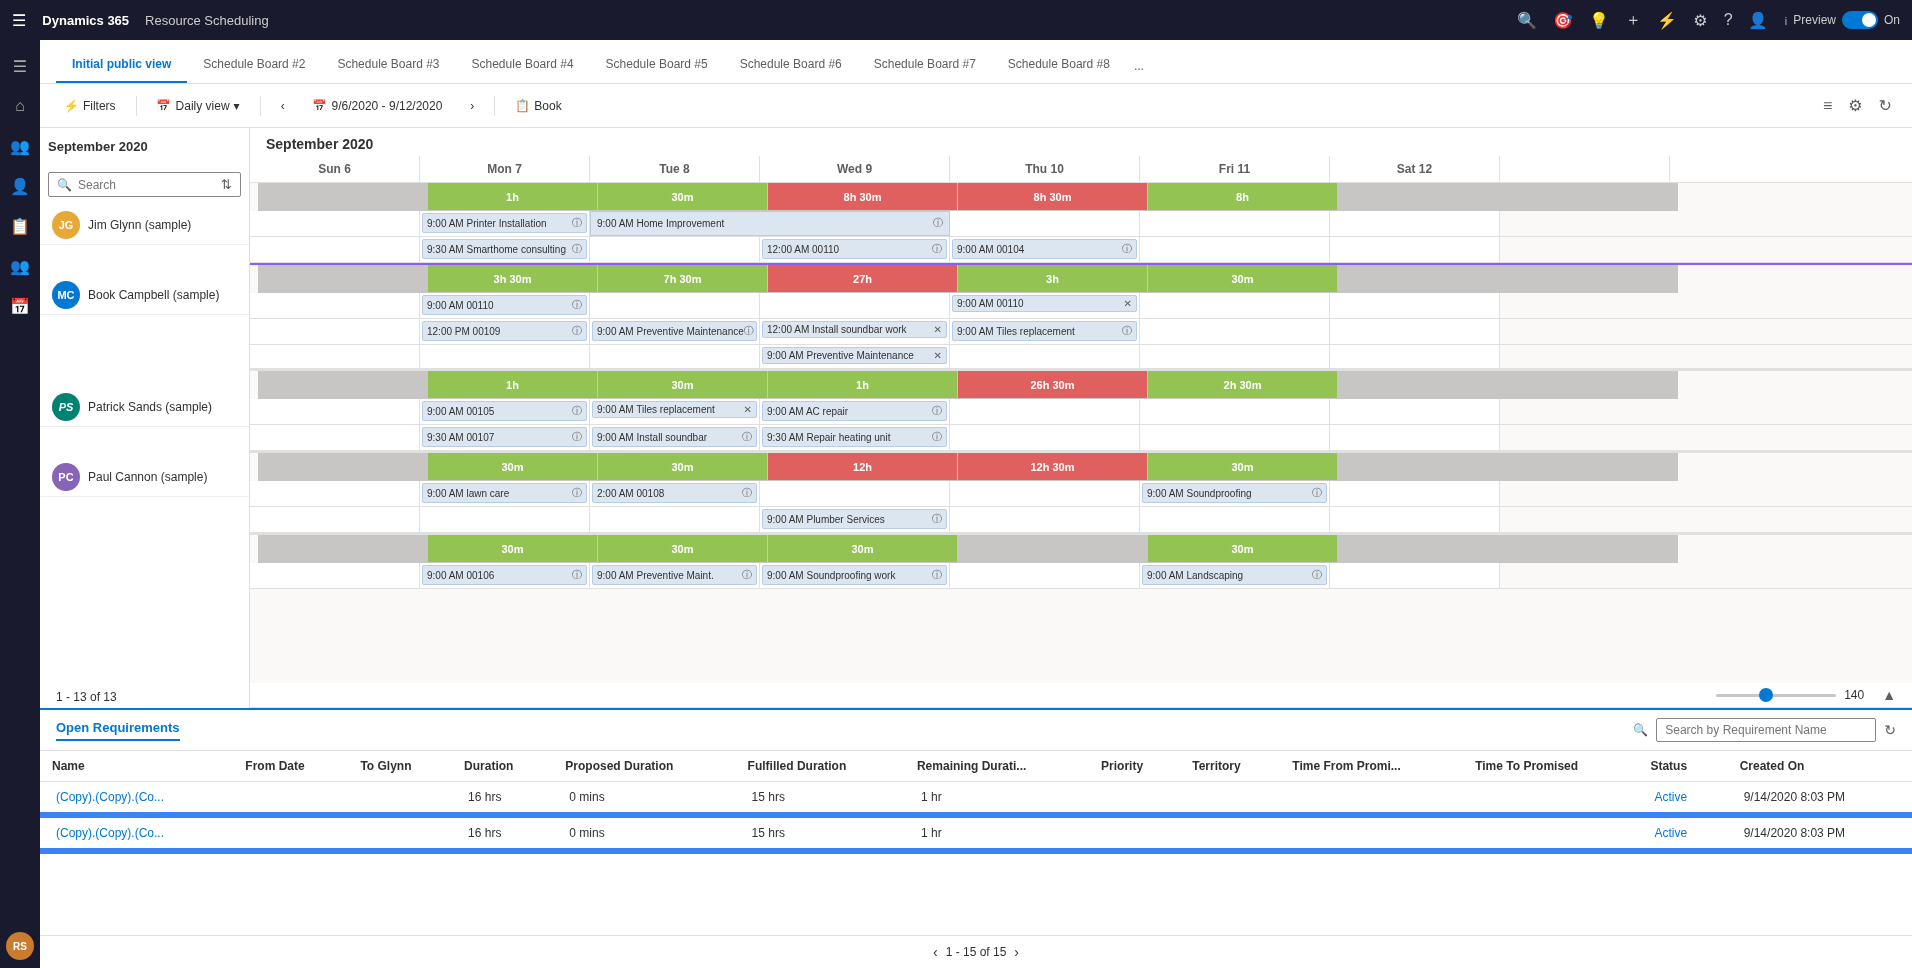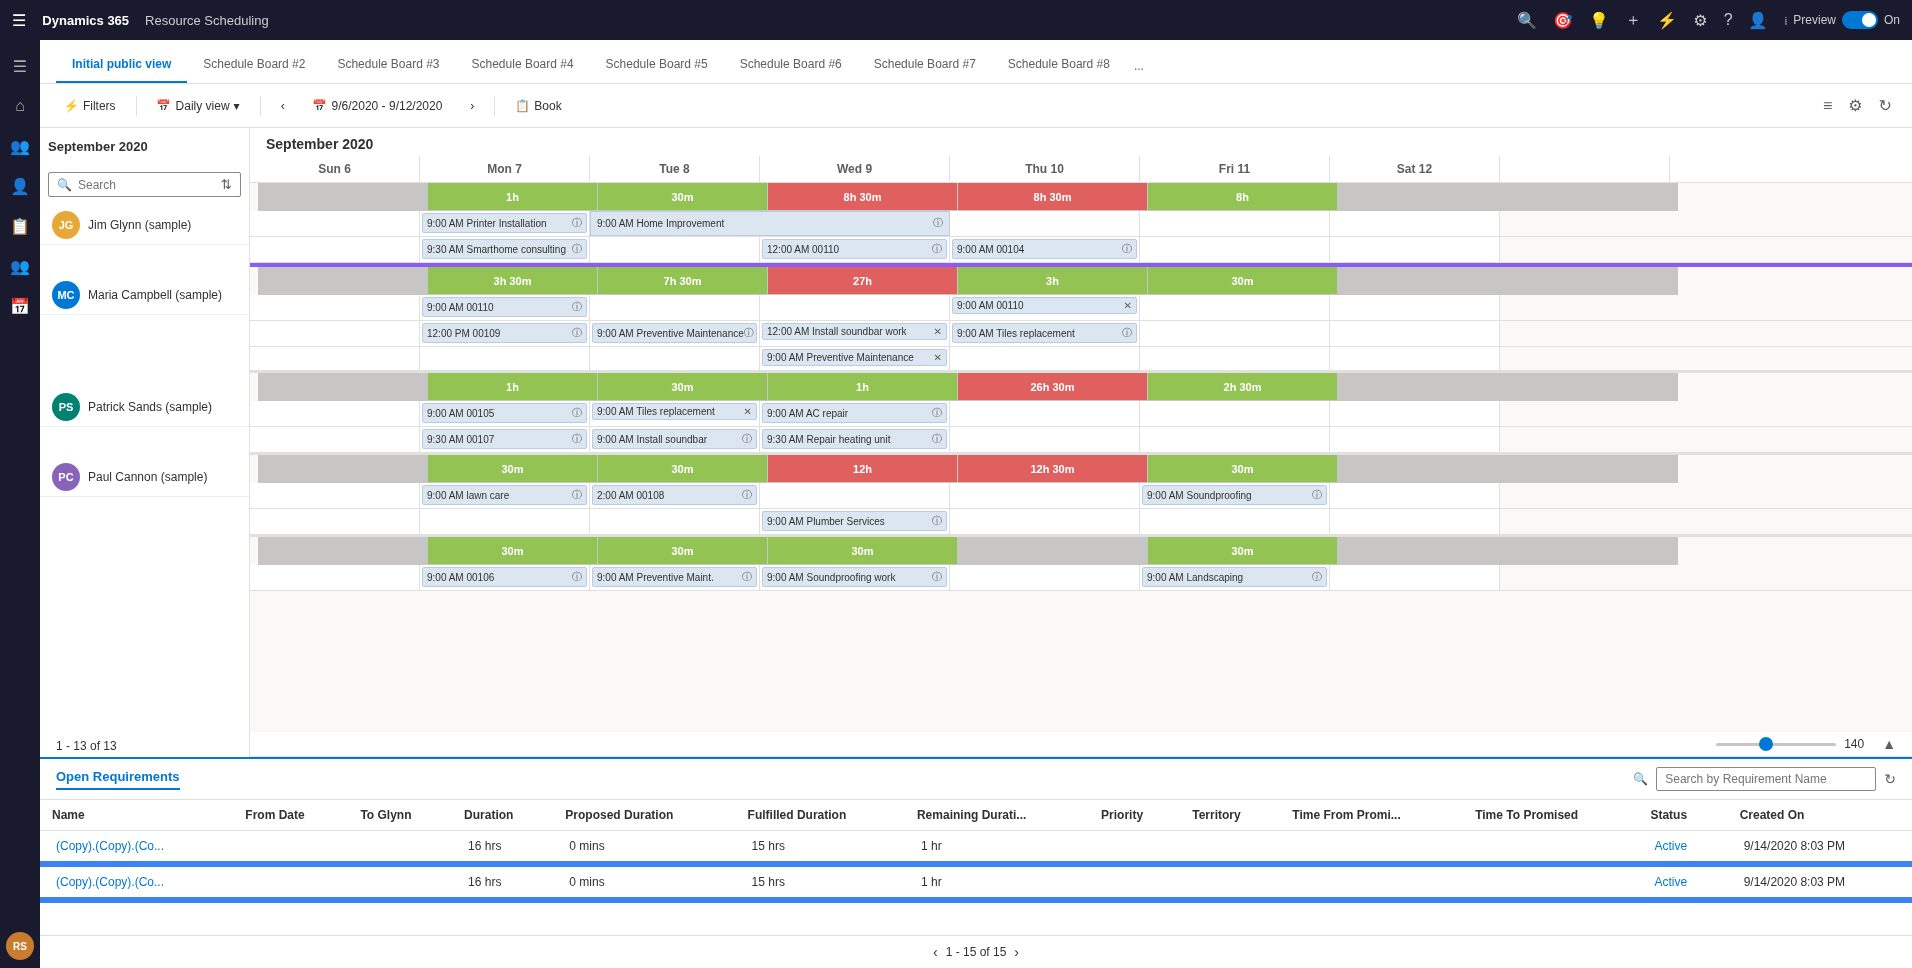--- a/index.html
+++ b/index.html
@@ -209,21 +209,21 @@
       display: flex; align-items: center; justify-content: space-between;
       margin-bottom: 1px;
       white-space: nowrap;
       overflow: hidden;
     }
     .booking-item .close-x { color: #605e5c; font-size: 10px; cursor: pointer; }
     .booking-item .info-icon { color: #605e5c; font-size: 10px; cursor: pointer; }
 
     
     .bottom-panel {
-      height: 211px;
+      height: 260px;
       border-top: 2px solid #0078d4;
       background: white;
       display: flex;
       flex-direction: column;
     }
 
     .bottom-toolbar {
       display: flex; align-items: center;
       padding: 8px 16px;
       gap: 12px;
@@ -377,28 +377,28 @@
         <div class="resource-list">
           <div class="resource-item">
             <div class="resource-avatar" style="background:#e8a838;">JG</div>
             <span class="resource-name">Jim Glynn (sample)</span>
           </div>
 
           <div style="height:28px;"></div>
 
           <div class="resource-item" style="margin-top:2px;">
             <div class="resource-avatar" style="background:#0078d4;">MC</div>
-            <span class="resource-name">Maria Campbell (sample)</span>
+            <span class="resource-name">Book Campbell (sample)</span>
           </div>
           <div style="height:42px;"></div>
 
           <div style="height:28px;"></div>
 
           <div class="resource-item" style="margin-top:2px;">
-            <div class="resource-avatar" style="background:#008272;">PS</div>
+            <div class="resource-avatar" style="background:#008272;font-style:italic;">PS</div>
             <span class="resource-name">Patrick Sands (sample)</span>
           </div>
           <div style="height:28px;"></div>
 
           <div class="resource-item" style="margin-top:2px;">
             <div class="resource-avatar" style="background:#8764b8;">PC</div>
             <span class="resource-name">Paul Cannon (sample)</span>
           </div>
         </div>
         <div class="pagination-info">1 - 13 of 13</div>
@@ -468,21 +468,21 @@
                 <div class="booking-item">
                   <span>9:00 AM 00104</span>
                   <span class="info-icon">ⓘ</span>
                 </div>
               </div>
               <div class="booking-cell"></div>
               <div class="booking-cell"></div>
             </div>
           </div>
 
-          <div class="resource-row" style="border-top:4px solid #8b5cf6;">
+          <div class="resource-row" style="border-top:2px solid #8b5cf6;">
             <div class="resource-summary-row">
               <div class="summary-cell gray"></div>
               <div class="summary-cell green">3h 30m</div>
               <div class="summary-cell green">7h 30m</div>
               <div class="summary-cell red">27h</div>
               <div class="summary-cell green">3h</div>
               <div class="summary-cell green">30m</div>
               <div class="summary-cell gray"></div>
               <div class="summary-cell gray"></div>
             </div>

